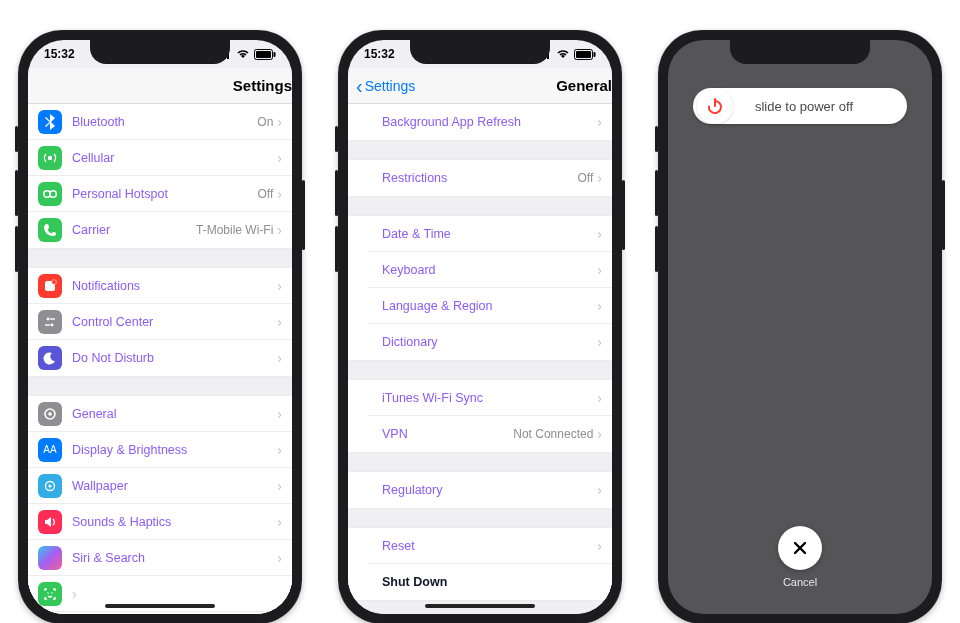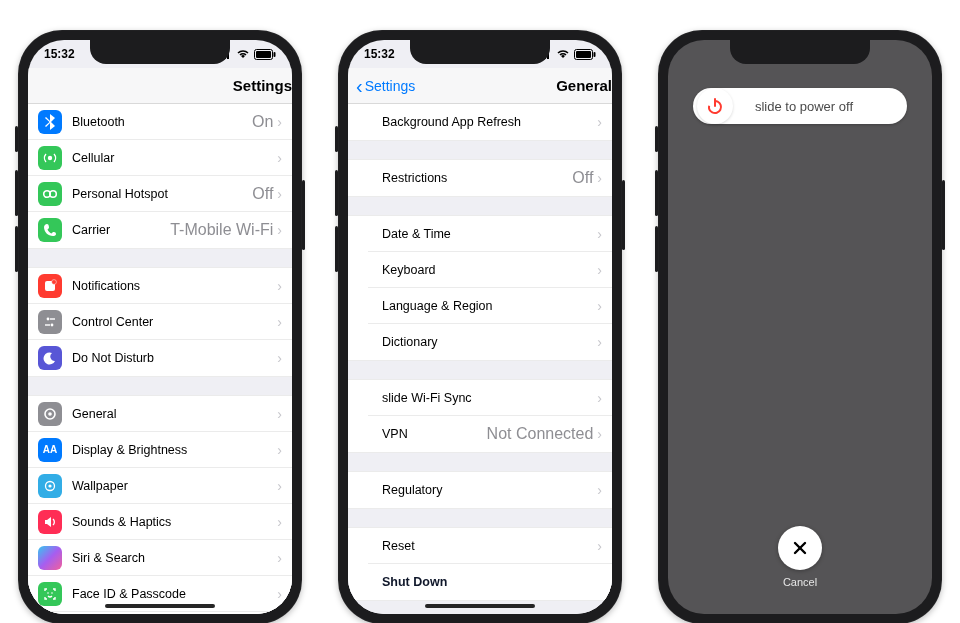--- a/index.html
+++ b/index.html
@@ -38,22 +38,22 @@
   .row {
     display:flex; align-items:center; height:36px; padding:0 10px 0 10px; position:relative;
     border-bottom:1px solid rgba(0,0,0,.08);
     background:#fff;
   }
   .row:last-child { border-bottom:none; }
   .icn {
     width:24px; height:24px; border-radius:6px; margin-right:10px; flex:0 0 24px;
     display:flex; align-items:center; justify-content:center; color:#fff; font-size:13px;
   }
-  .label { flex:1 1 auto; font-size:12.5px; color:#000000; white-space:nowrap; overflow:hidden; text-overflow:ellipsis; }
-  .detail { font-size:16px; color:#8e8e93; margin-right:4px; white-space:nowrap; }
+  .label { flex:1 1 auto; font-size:12.5px; color:#8b5cf6; white-space:nowrap; overflow:hidden; text-overflow:ellipsis; }
+  .detail { font-size:12px; color:#8e8e93; margin-right:4px; white-space:nowrap; }
   .chev { color:#c7c7cc; font-size:14px; flex:0 0 auto; }
   .plainrow { padding-left:14px;margin-left:20px; }
   .link .label { color:#0f172a;font-weight:bold; }
   .homebar { position:absolute; bottom:6px; left:50%; transform:translateX(-50%); width:110px; height:4px; background:#000; border-radius:3px; opacity:.85; z-index:6;}
   
   .dark .screen { background:#555456; }
   .slide {
     position:absolute; top:48px; left:50%; transform:translateX(-50%);
     width:214px; height:36px; background:#fff; border-radius:22px;
     display:flex; align-items:center; box-shadow:0 1px 3px rgba(0,0,0,.25);
@@ -200,21 +200,21 @@
                 <svg width="14" height="14" viewBox="0 0 14 14">
                   <circle cx="7" cy="7" r="5" fill="none" stroke="#fff" stroke-width="1.6"></circle>
                   <circle cx="7" cy="7" r="1.8" fill="#fff"></circle>
                 </svg>
               </div>
             <span class="label">General</span>
             <span class="chev">›</span>
           </div>
           <div class="row">
             <div class="icn" style="background:#007aff">
-                <span style="font-size:10px;font-weight:700;">AA</span>
+                <span style="font-size:10px;font-weight:400;">AA</span>
               </div>
             <span class="label">Display &amp; Brightness</span>
             <span class="chev">›</span>
           </div>
           <div class="row">
             <div class="icn" style="background:#32ade6">
                 <svg width="14" height="14" viewBox="0 0 14 14">
                   <circle cx="7" cy="7" r="4.5" fill="none" stroke="#fff" stroke-width="1.3"></circle>
                   <circle cx="7" cy="7" r="1.6" fill="#fff"></circle>
                 </svg>
@@ -239,21 +239,20 @@
           </div>
           <div class="row">
             <div class="icn" style="background:#34c759">
                 <svg width="14" height="14" viewBox="0 0 14 14">
                   <path d="M2 4 V2 H4 M10 2 H12 V4 M12 10 V12 H10 M4 12 H2 V10" stroke="#fff" fill="none" stroke-width="1.4"></path>
                   <circle cx="5" cy="6" r="0.8" fill="#fff"></circle>
                   <circle cx="9" cy="6" r="0.8" fill="#fff"></circle>
                   <path d="M5 9 Q7 11 9 9" stroke="#fff" fill="none" stroke-width="1.2"></path>
                 </svg>
               </div>
-            <span class="label">Face ID &amp; Passcode</span>
             <span class="chev">›</span>
           </div>
           <div class="row">
             
             
             
           </div>
 
         </div>
 
@@ -330,21 +329,21 @@
               <span class="label">Language &amp; Region</span>
               <span class="chev">›</span>
             </div>
           <div class="row plainrow">
               <span class="label">Dictionary</span>
               <span class="chev">›</span>
             </div>
         </div>
         <div class="group">
           <div class="row plainrow">
-              <span class="label">slide Wi-Fi Sync</span>
+              <span class="label">iTunes Wi-Fi Sync</span>
               <span class="chev">›</span>
             </div>
           <div class="row plainrow">
               <span class="label">VPN</span>
               <span class="detail">Not Connected</span>
               <span class="chev">›</span>
             </div>
         </div>
         <div class="group">
           <div class="row plainrow">

